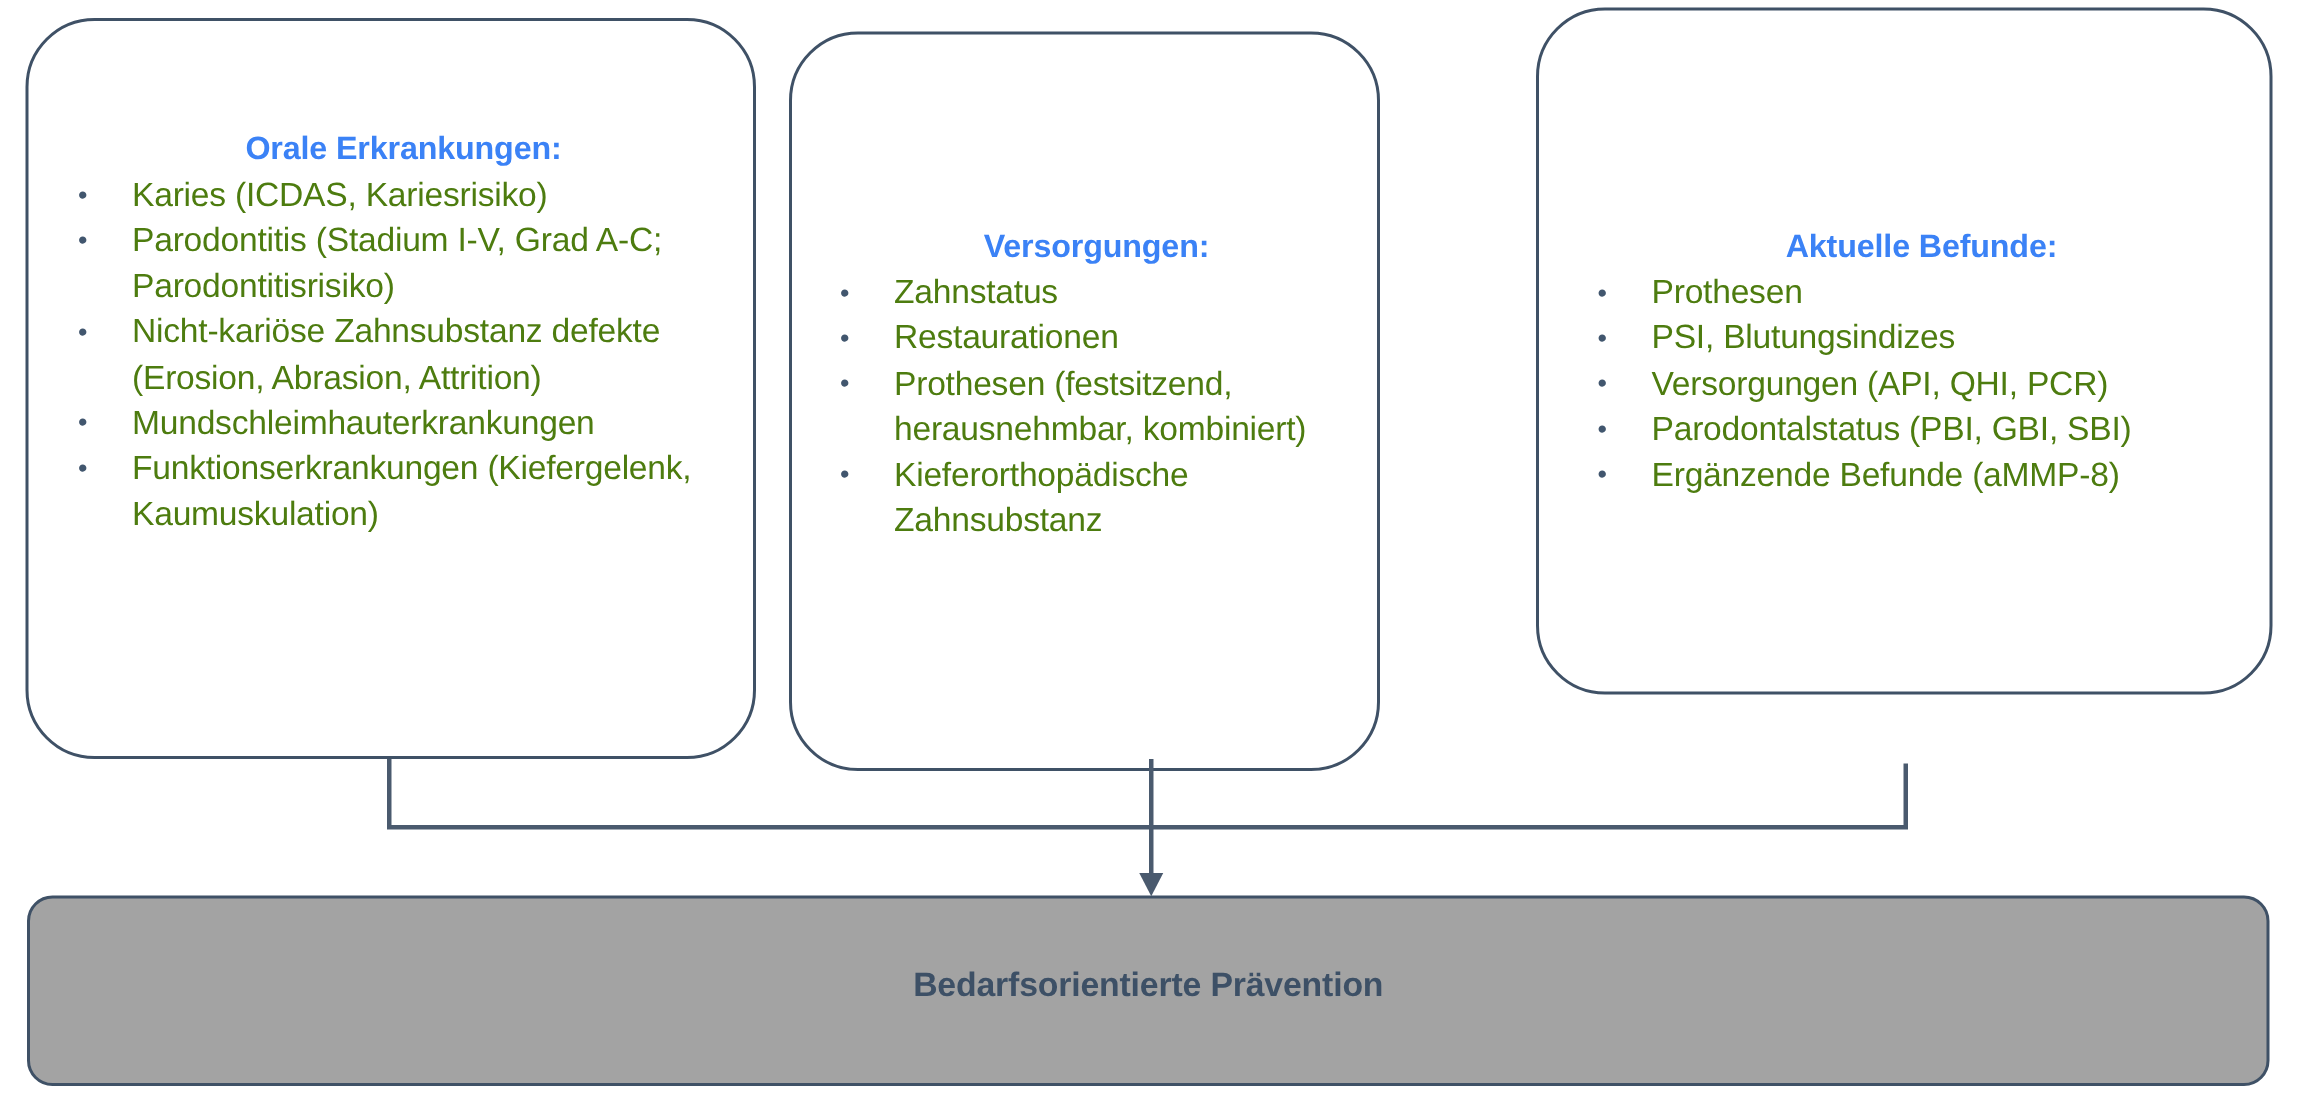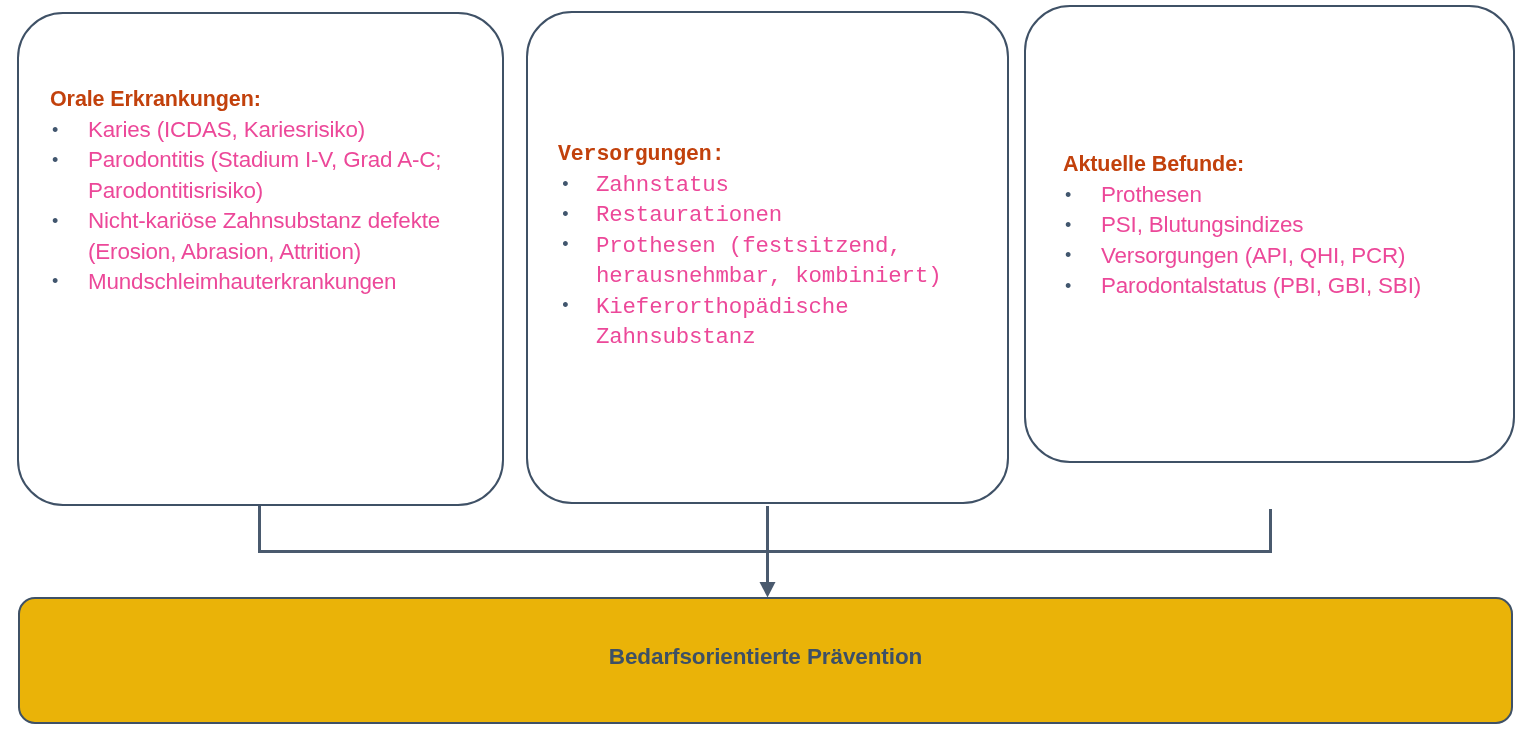--- a/index.html
+++ b/index.html
@@ -18,50 +18,51 @@
 
   
   .cat-box {
     position: absolute;
     box-sizing: border-box;
     border: 2px solid #3f5166;
     border-radius: 46px;
     background: #ffffff;
   }
   #box-oral     { left: 17px;   top: 12px;  width: 487px; height: 494px; }
-  #box-care     { left: 526px;  top: 11px;  width: 483px; height: 493px; font-family: Liberation Mono, monospace; }
+  #box-care     { left: 526px;  top: 21px;  width: 394px; height: 493px; }
   #box-findings { left: 1024px; top: 5px;  width: 491px; height: 458px; }
 
   .box-inner {
     position: absolute;
     left: 0; right: 0;
   }
   #box-oral .box-inner     { top: 70px;  padding-left: 31px; padding-right: 14px; }
   #box-care .box-inner     { top: 126px; padding-left: 30px; padding-right: 14px; }
   #box-findings .box-inner { top: 142px; padding-left: 37px; padding-right: 14px; }
 
   .box-heading {
     font-size: 21.5px;
     font-weight: bold;
-    color: #c2410c;
+    color: #3b82f6;
     line-height: 1.40;
     letter-spacing: -0.1px;
     margin: 0 0 1px 0;
     white-space: nowrap;
+    text-align: center;
   }
 
   ul.box-list {
     list-style: none;
     margin: 0;
     padding: 0;
   }
   ul.box-list li {
     position: relative;
     font-size: 22.4px;
-    color: #ec4899;
+    color: #4d7c0f;
     line-height: 1.355;
     padding-left: 38px;
     letter-spacing: -0.15px;
   }
   ul.box-list li::before {
     content: "\2022";
     position: absolute;
     left: 2px;
     top: -0.5px;
     font-size: 18px;
@@ -82,21 +83,21 @@
   
   #box-result {
     position: absolute;
     box-sizing: border-box;
     left: 18px;
     top: 597px;
     width: 1495px;
     height: 127px;
     border: 2px solid #3f5166;
     border-radius: 17px;
-    background: #eab308;
+    background: #a3a3a3;
   }
   #result-label {
     position: absolute;
     left: 0;
     right: 0;
     top: 45px;
     text-align: center;
     font-size: 22.5px;
     font-weight: bold;
     color: #3d5066;
@@ -109,20 +110,21 @@
 <div id="canvas">
 
   <div class="cat-box" id="box-oral">
     <div class="box-inner">
       <div class="box-heading">Orale Erkrankungen:</div>
       <ul class="box-list">
         <li>Karies (ICDAS, Kariesrisiko)</li>
         <li>Parodontitis (Stadium I-V, Grad A-C; Parodontitisrisiko)</li>
         <li>Nicht-kariöse Zahnsubstanz defekte (Erosion, Abrasion, Attrition)</li>
         <li>Mundschleimhauterkrankungen</li>
+        <li>Funktionserkrankungen (Kiefergelenk, Kaumuskulation)</li>
       </ul>
     </div>
   </div>
 
   <div class="cat-box" id="box-care">
     <div class="box-inner">
       <div class="box-heading">Versorgungen:</div>
       <ul class="box-list">
         <li>Zahnstatus</li>
         <li>Restaurationen</li>
@@ -133,20 +135,21 @@
   </div>
 
   <div class="cat-box" id="box-findings">
     <div class="box-inner">
       <div class="box-heading">Aktuelle Befunde:</div>
       <ul class="box-list">
         <li>Prothesen</li>
         <li>PSI, Blutungsindizes</li>
         <li>Versorgungen (API, QHI, PCR)</li>
         <li>Parodontalstatus (PBI, GBI, SBI)</li>
+        <li>Ergänzende Befunde (aMMP-8)</li>
       </ul>
     </div>
   </div>
 
   <svg id="connectors" viewBox="0 0 1533 736">
     <g fill="none" stroke="#4a5a6e" stroke-width="3">
 
       <path d="M 259.5 506 L 259.5 551.5"></path>
 
       <path d="M 1270.5 509 L 1270.5 551.5"></path>

